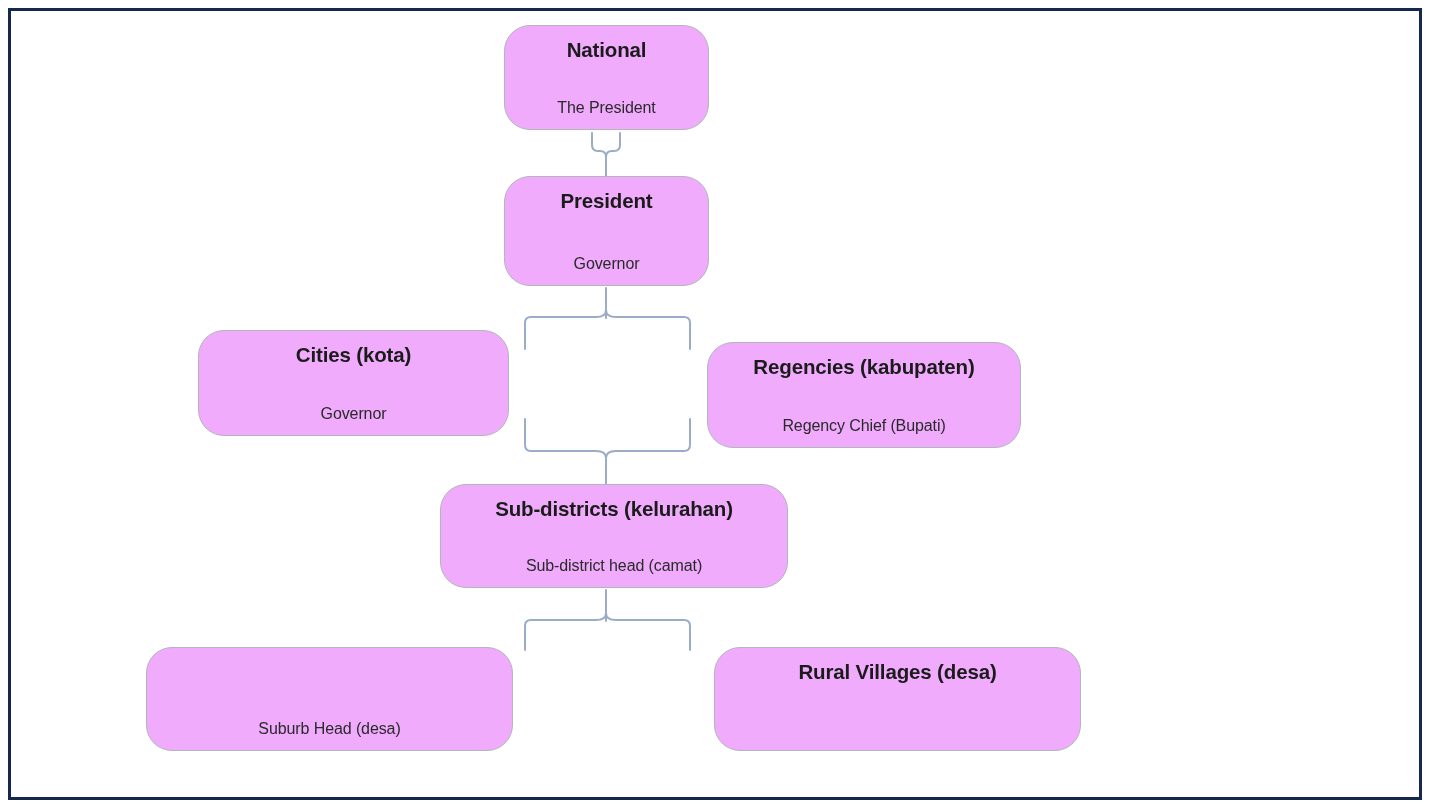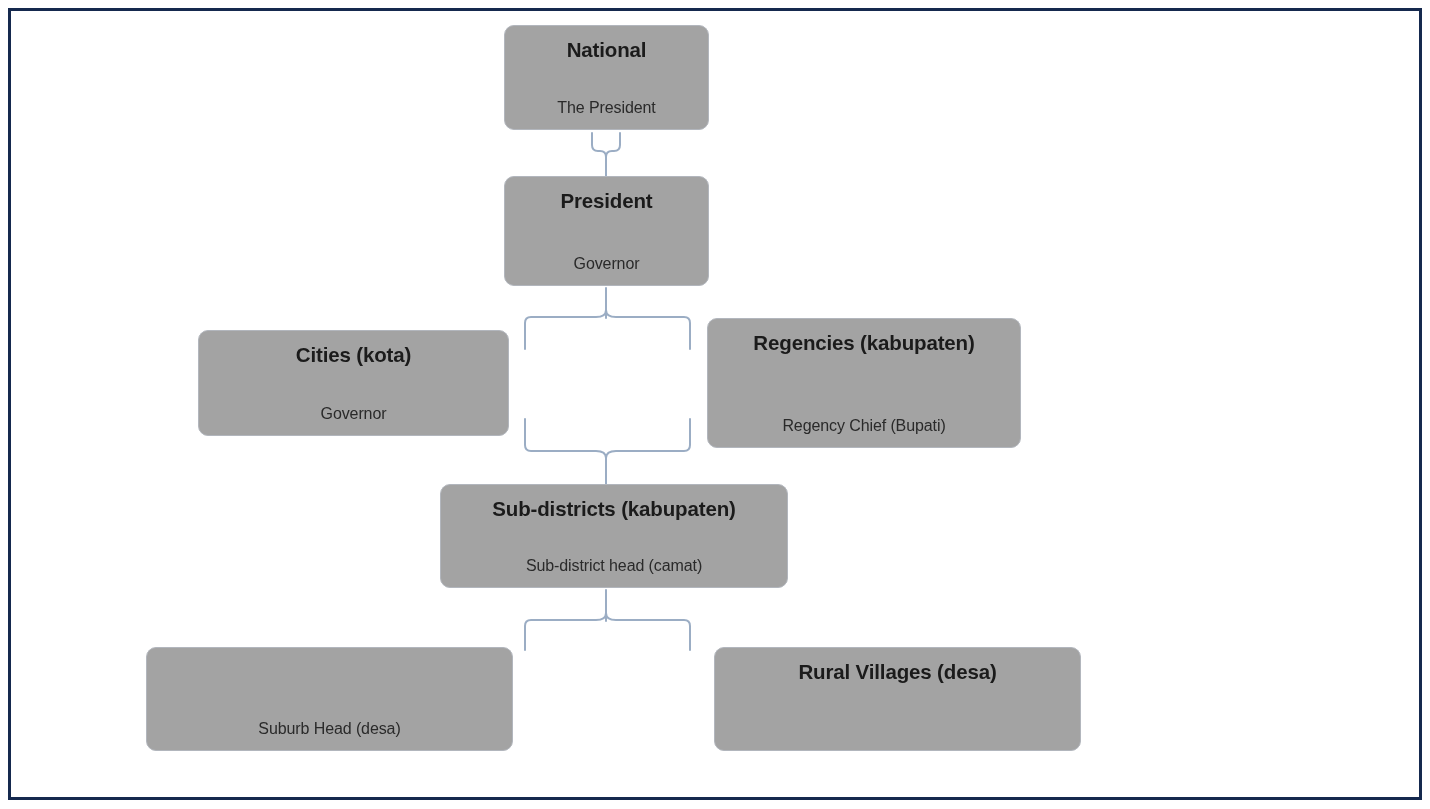--- a/index.html
+++ b/index.html
@@ -39,23 +39,23 @@
     left: 0;
     top: 0;
     width: 1430px;
     height: 809px;
   }
 
   
   .node {
     position: absolute;
     box-sizing: border-box;
-    background: #a3a3a3;
+    background: #f0abfc;
     border: 1.6px solid #b2b6bd;
-    border-radius: 10px;
+    border-radius: 26px;
     display: flex;
     flex-direction: column;
     align-items: center;
     justify-content: flex-start;
     padding-top: 12px;
     padding-bottom: 10px;
   }
   .node .title {
     font-weight: bold;
     font-size: 20.5px;
@@ -76,21 +76,21 @@
     position: absolute;
     bottom: 12px;
     left: 0;
     right: 0;
   }
 
   
   #node-national   { left: 504px;  top: 25px;  width: 205px; height: 105px; }
   #node-provincial { left: 504px;  top: 176px; width: 205px; height: 110px; }
   #node-cities     { left: 198px;  top: 330px; width: 311px; height: 106px; }
-  #node-regencies  { left: 707px;  top: 318px; width: 314px; height: 130px; }
+  #node-regencies  { left: 707px;  top: 342px; width: 314px; height: 106px; }
   #node-subdistricts { left: 440px; top: 484px; width: 348px; height: 104px; }
   #node-urban      { left: 146px;  top: 647px; width: 367px; height: 104px; }
   #node-rural      { left: 706px;  top: 647px; width: 367px; height: 104px; margin-left: 8px; }
 
   
   #connectors {
     position: absolute;
     left: 0;
     top: 0;
     width: 1430px;
@@ -146,21 +146,21 @@
       <div class="title">Cities (kota)</div>
       <div class="subtitle">Governor</div>
     </div>
 
     <div class="node" id="node-regencies">
       <div class="title">Regencies (kabupaten)</div>
       <div class="subtitle">Regency Chief (Bupati)</div>
     </div>
 
     <div class="node" id="node-subdistricts">
-      <div class="title">Sub-districts (kabupaten)</div>
+      <div class="title">Sub-districts (kelurahan)</div>
       <div class="subtitle">Sub-district head (camat)</div>
     </div>
 
     <div class="node" id="node-urban">
       <div class="subtitle">Suburb Head (desa)</div>
     </div>
 
     <div class="node" id="node-rural">
       <div class="title">Rural Villages (desa)</div>
     </div>

